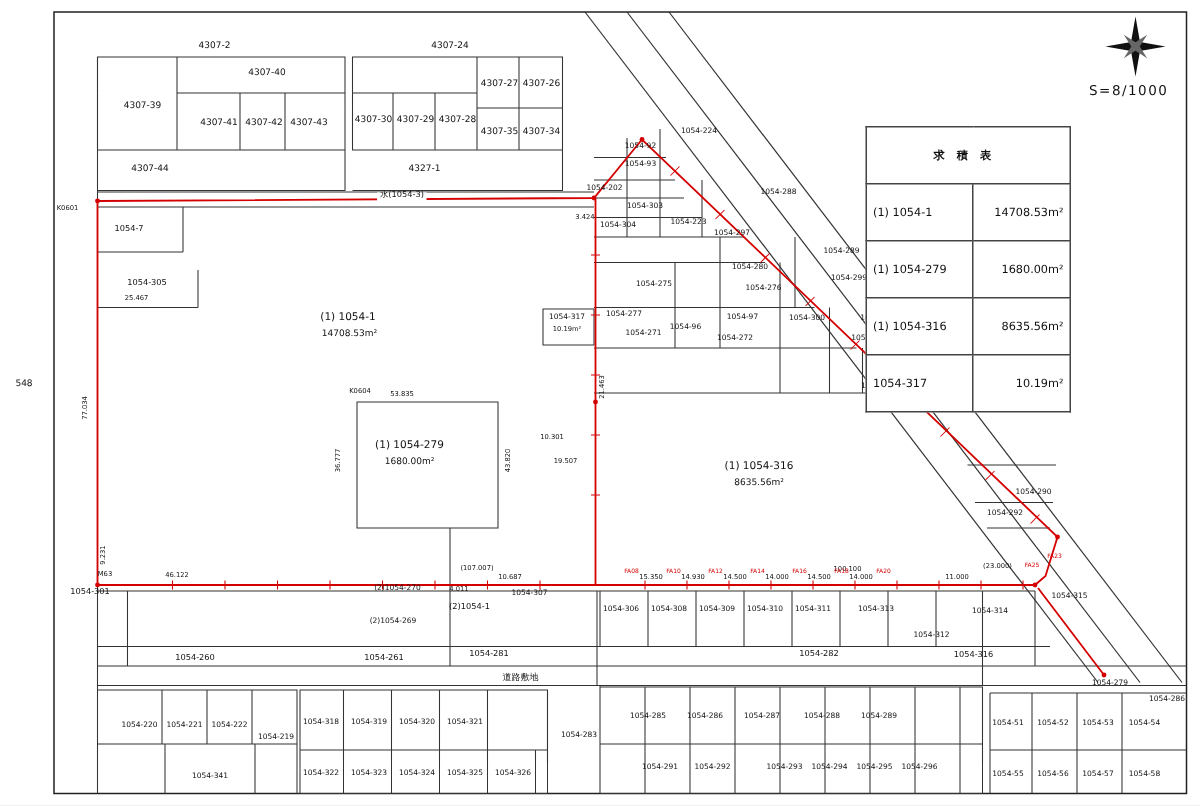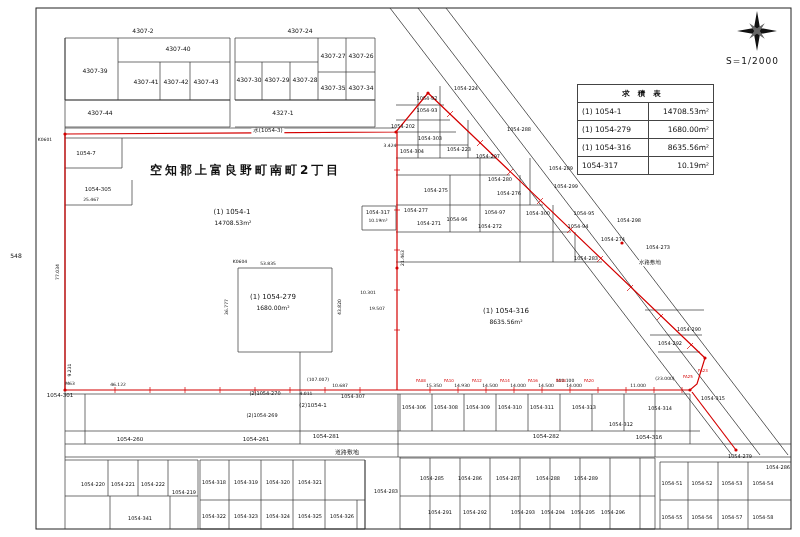--- a/index.html
+++ b/index.html
@@ -8,21 +8,21 @@
   .stage svg{position:absolute;left:0;top:0;}
   .layer{position:absolute;left:0;top:0;width:800px;height:537px;}
   .lbl{position:absolute;font-size:6px;line-height:1;white-space:nowrap;color:#111;
        transform:translate(-50%,-50%);}
   .lbl.bg{background:#fff;padding:0 2px;}
   .map-title{position:absolute;left:150px;top:162px;font-size:12px;font-weight:bold;
              letter-spacing:3px;white-space:nowrap;}
   .scale-label{position:absolute;left:726px;top:56px;font-size:9px;letter-spacing:1px;}
   .area-table{position:absolute;left:577px;top:84px;border-collapse:collapse;background:#fff;
               border:1.5px solid #333;}
-  .area-table td{border:1px solid #444;font-size:7.5px;padding:3px 4px;height:11px;
+  .area-table td{border:1px solid #444;font-size:7.5px;padding:13px 4px;height:11px;
                  white-space:nowrap;margin-left:27px;}
   .area-table tr.hdr td{text-align:center;font-weight:bold;letter-spacing:8px;}
   .area-table td.tl{width:62px;text-align:left;}
   .area-table td.tv{width:56px;text-align:right;}
   .area-table td.total-val{color:#d40000;}
   .area-table td.total-lbl{text-align:center;letter-spacing:4px;}
 </style>
 </head>
 <body>
 
@@ -232,23 +232,22 @@
       <span class="lbl" style="left: 672px; top: 483px; font-size: 5px;">1054-51</span>
       <span class="lbl" style="left: 702px; top: 483px; font-size: 5px;">1054-52</span>
       <span class="lbl" style="left: 732px; top: 483px; font-size: 5px;">1054-53</span>
       <span class="lbl" style="left: 763px; top: 483px; font-size: 5px;">1054-54</span>
       <span class="lbl" style="left: 672px; top: 517px; font-size: 5px;">1054-55</span>
       <span class="lbl" style="left: 702px; top: 517px; font-size: 5px;">1054-56</span>
       <span class="lbl" style="left: 732px; top: 517px; font-size: 5px;">1054-57</span>
       <span class="lbl" style="left: 763px; top: 517px; font-size: 5px;">1054-58</span>
     </div>
 
-  <div class="map-title">空知郡上富良野町南町2丁目</div>
-
-  <div class="scale-label">S=1/2000</div>
+
+  <div class="scale-label">S=8/1000</div>
 
   <table class="area-table">
     <tbody>
         <tr class="hdr">
       <td colspan="2">求積表</td>
     </tr>
     <tr>
       <td class="tl">(1) 1054-1</td>
       <td class="tv">14708.53m²</td>
     </tr>

